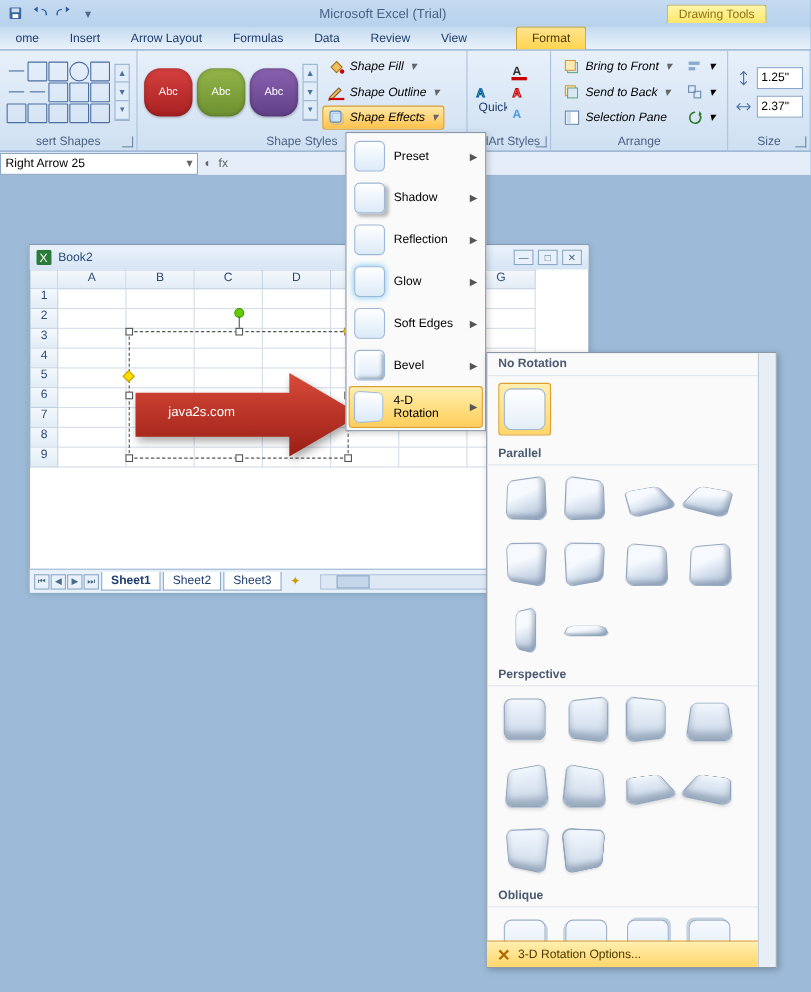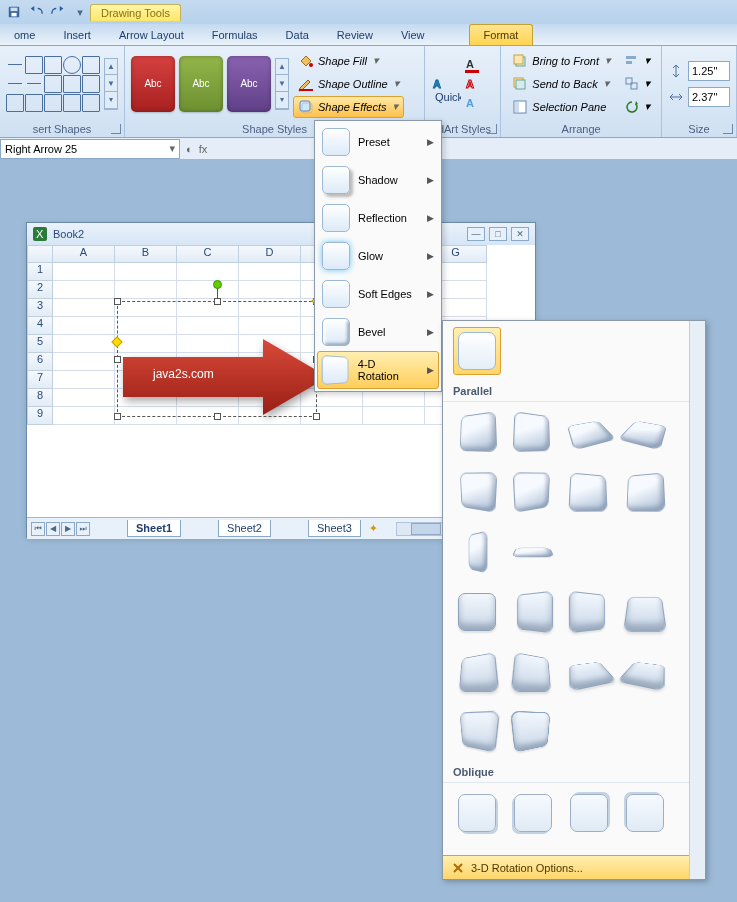--- a/index.html
+++ b/index.html
@@ -24,21 +24,21 @@
 .group{border-right:1px solid #aac2de;display:flex;flex-direction:column;}
 .group-body{flex:1;display:flex;align-items:center;padding:2px 6px;gap:4px;}
 .group-label{height:16px;text-align:center;color:#4b6184;font-size:10px;display:flex;align-items:center;justify-content:center;position:relative;}
 .group-label .dlg{position:absolute;right:3px;width:10px;height:10px;border:1px solid #6b88a8;border-top:none;border-left:none;}
 
 .shape-icons{display:grid;grid-template-columns:repeat(5,18px);grid-template-rows:repeat(3,18px);gap:1px;}
 .shape-icons div{border:1px solid #4a6ea0;border-radius:1px;}
 .shape-icons .line{border:none;position:relative;}
 .shape-icons .line:after{content:"";position:absolute;left:2px;top:8px;right:2px;border-top:1px solid #4a6ea0;}
 
-.style-preview{width:44px;height:56px;border-radius:5px;display:flex;align-items:center;justify-content:center;color:#fff;font-size:10px;box-shadow:inset 0 0 4px rgba(0,0,0,.3),0 1px 2px rgba(0,0,0,.2);}
+.style-preview{width:44px;height:44px;border-radius:15px;display:flex;align-items:center;justify-content:center;color:#fff;font-size:10px;box-shadow:inset 0 0 4px rgba(0,0,0,.3),0 1px 2px rgba(0,0,0,.2);}
 .sp-red{background:linear-gradient(to bottom,#d64040,#a82020);}
 .sp-green{background:linear-gradient(to bottom,#93b54a,#6d9030);}
 .sp-purple{background:linear-gradient(to bottom,#8a62b0,#604088);}
 .style-scroll{width:14px;height:52px;border:1px solid #9ab4d2;background:#e0ecf8;display:flex;flex-direction:column;}
 .style-scroll div{flex:1;border-bottom:1px solid #9ab4d2;display:flex;align-items:center;justify-content:center;color:#4a6ea0;font-size:8px;}
 
 .vert-btns{display:flex;flex-direction:column;gap:1px;font-style:italic;}
 .rib-btn{display:flex;align-items:center;gap:4px;padding:2px 4px;border:1px solid transparent;border-radius:3px;white-space:nowrap;}
 .rib-btn.hl{background:linear-gradient(to bottom,#ffe9a8,#ffc14a);border:1px solid #dba030;}
 .rib-icn{width:16px;height:16px;display:inline-flex;align-items:center;justify-content:center;}
@@ -83,21 +83,21 @@
 .sel-box .adj.a1{left:-5px;top:36px;}
 .sel-box .adj.a2{right:-5px;top:-5px;}
 
 .arrow-shape{position:absolute;left:96px;top:94px;width:205px;height:76px;filter:drop-shadow(2px 4px 4px rgba(0,0,0,.35));}
 .arrow-body{fill:url(#arrgrad);}
 .arrow-text{position:absolute;left:126px;top:122px;color:#fff;font-size:12px;}
 
 .wb-tabs{height:22px;background:#e8f0fa;border-top:1px solid #a0b8d4;display:flex;align-items:center;padding:0 4px;gap:2px;}
 .wb-tabs .nav{display:flex;gap:1px;}
 .wb-tabs .nav span{width:14px;height:14px;border:1px solid #8aa8c8;display:flex;align-items:center;justify-content:center;font-size:8px;color:#4a6a8a;}
-.sheet-tab{padding:2px 8px;background:#fff;border:1px solid #8aa8c8;border-top:none;color:#1e3e6e;margin-left:35px;}
+.sheet-tab{padding:2px 8px;background:#fff;border:1px solid #8aa8c8;border-top:none;color:#1e3e6e;}
 .sheet-tab.active{font-weight:bold;}
 .scrollbar-h{flex:1;height:14px;background:#dde8f4;border:1px solid #b0c4dc;margin-left:10px;position:relative;}
 .scrollbar-h .thumb{position:absolute;left:14px;top:0;bottom:0;width:30px;background:#c4d6ea;border:1px solid #90a8c4;}
 
 
 .fx-menu{position:absolute;left:314px;top:120px;width:128px;background:#fafafa;border:1px solid #8a98a8;box-shadow:2px 2px 6px rgba(0,0,0,.2);padding:2px;}
 .fx-item{display:flex;align-items:center;height:38px;padding:2px 4px;gap:8px;border:1px solid transparent;border-radius:3px;}
 .fx-item.hl{background:linear-gradient(to bottom,#ffefb0,#ffce5a);border:1px solid #dba030;}
 .fx-thumb{width:28px;height:28px;border:1px solid #9bb8d8;border-radius:5px;background:linear-gradient(to bottom,#fff,#dceaf8);}
 .fx-item .arr{margin-left:auto;color:#555;font-size:9px;}
@@ -136,20 +136,21 @@
         </svg>
       </div>
     <div class="qat-btn">
         <svg viewBox="0 0 16 16">
           <path d="M6 4a5 5 0 00-5 5v1" fill="none" stroke="#2a5aa0" stroke-width="1.5"></path>
           <path d="M10 1l4 3-4 3z" fill="#2a5aa0"></path>
         </svg>
       </div>
     <div class="qat-btn" style="color:#4a6a90;">▾</div>
   </div>
+  <div class="title-text">Microsoft Excel (Trial)</div>
   <div class="drawing-tools">Drawing Tools</div>
 </div>
 
 <div class="tabs">
   <div class="tab">ome</div>
   <div class="tab">Insert</div>
   <div class="tab">Arrow Layout</div>
   <div class="tab">Formulas</div>
   <div class="tab">Data</div>
   <div class="tab">Review</div>
@@ -557,20 +558,21 @@
     </div>
   <div class="fx-item hl">
       <div class="fx-thumb" style="transform:perspective(60px) rotateY(18deg);"></div>
       <span>4-D Rotation</span>
       <span class="arr">▶</span>
     </div>
 </div>
 
 <div class="gallery">
   <div class="gal-body">
+    <div class="gal-section-hdr">No Rotation</div>
     <div class="gal-row">
       <div class="gal-item hl">
           <div class="thumb3d t-flat"></div>
         </div>
     </div>
     <div class="gal-section-hdr">Parallel</div>
     <div class="gal-row">
       <div class="gal-item">
           <div class="thumb3d t-para" style="transform:perspective(80px) rotateX(10deg) rotateY(-20deg);"></div>
         </div>
@@ -599,20 +601,21 @@
         </div>
     </div>
     <div class="gal-row">
       <div class="gal-item">
           <div class="thumb3d t-para" style="transform:perspective(80px) rotateY(-45deg);width:26px;"></div>
         </div>
       <div class="gal-item">
           <div class="thumb3d t-para" style="transform:perspective(80px) rotateX(65deg);height:22px;"></div>
         </div>
     </div>
+    <div class="gal-section-hdr">Perspective</div>
     <div class="gal-row">
       <div class="gal-item">
           <div class="thumb3d t-persp"></div>
         </div>
       <div class="gal-item">
           <div class="thumb3d t-persp" style="transform:perspective(60px) rotateY(-20deg);"></div>
         </div>
       <div class="gal-item">
           <div class="thumb3d t-persp" style="transform:perspective(60px) rotateY(20deg);"></div>
         </div>

